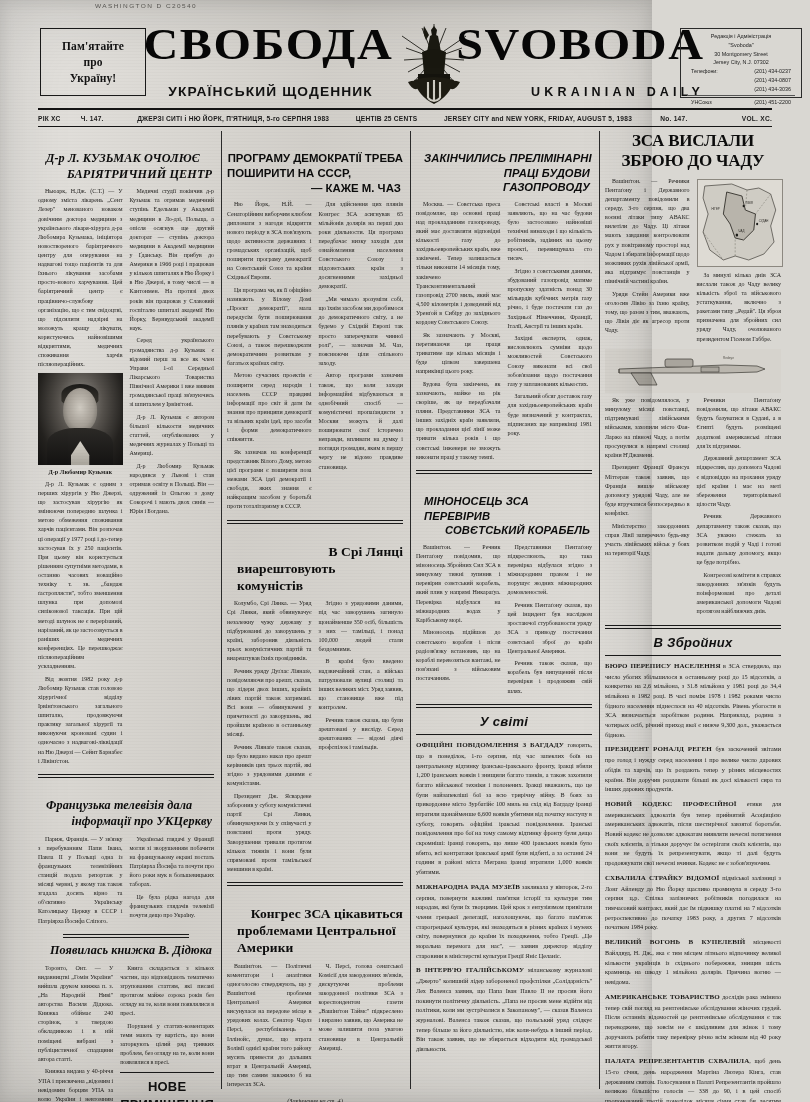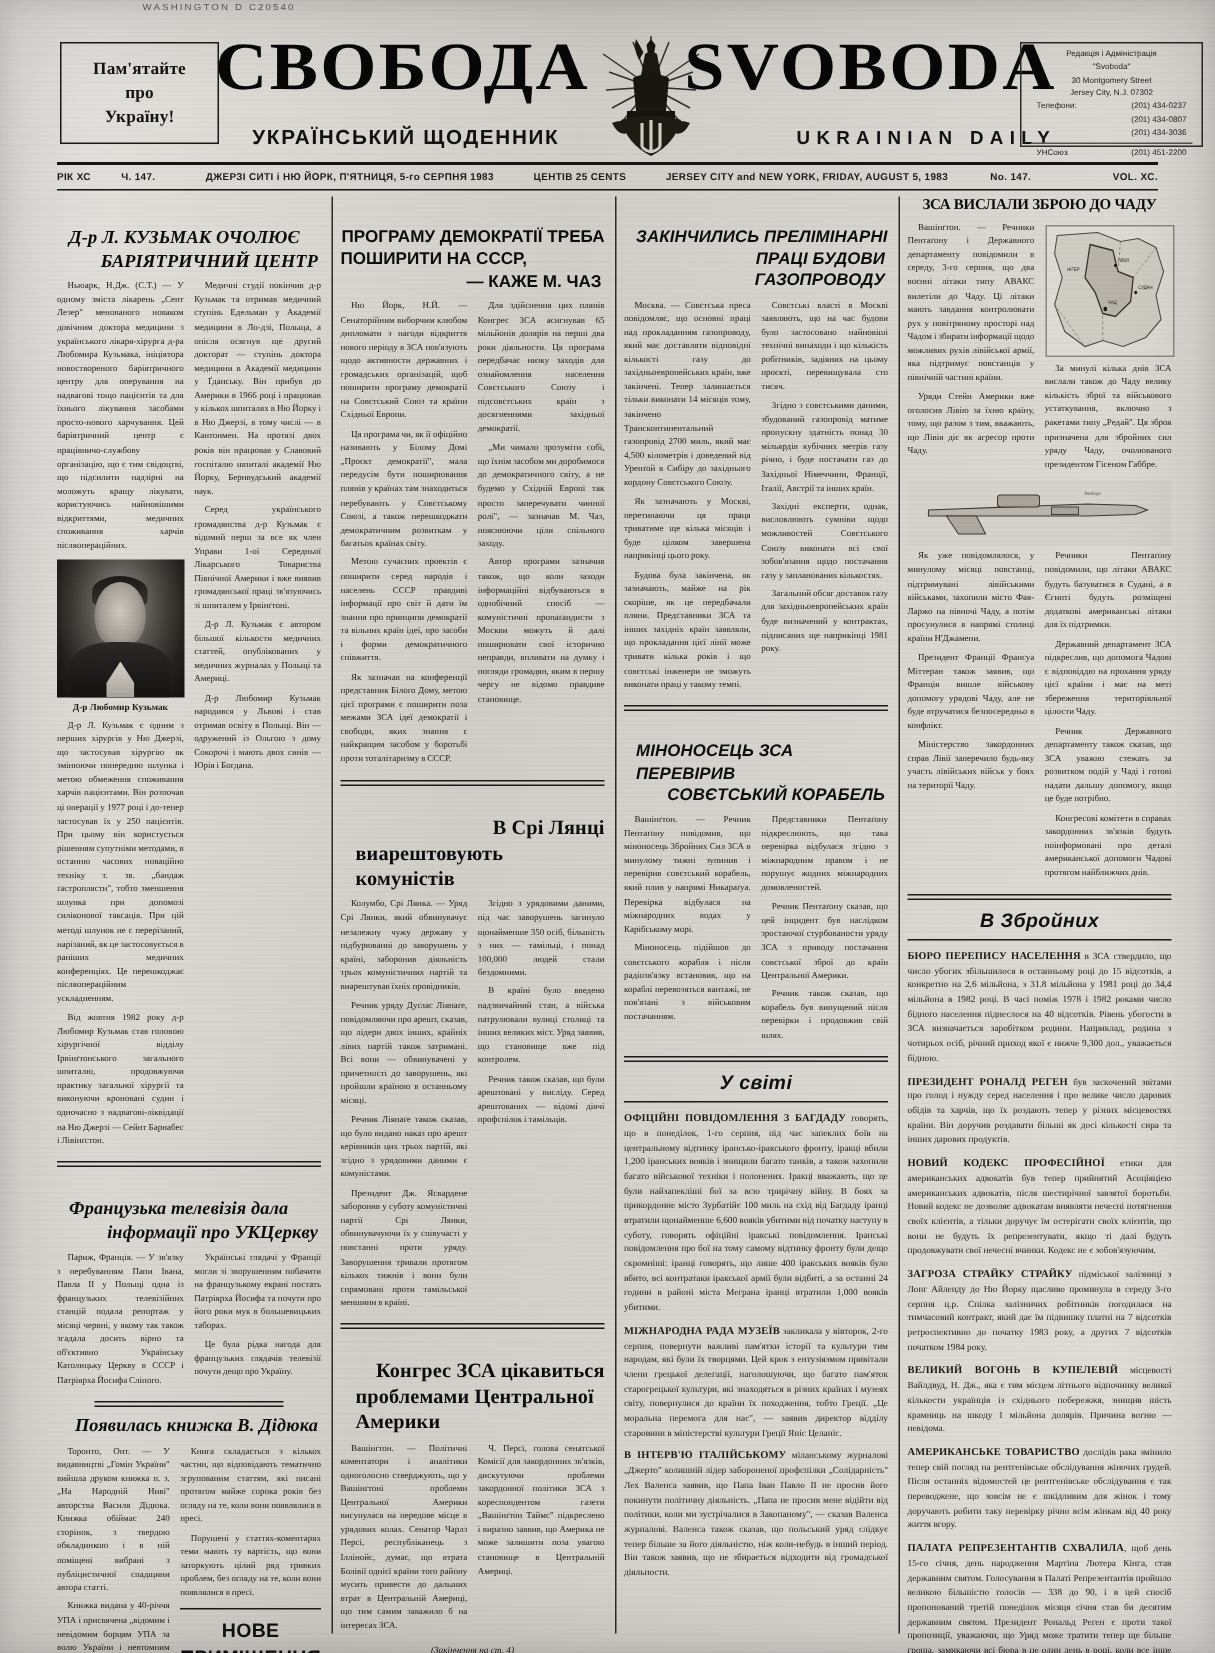--- a/index.html
+++ b/index.html
@@ -3,21 +3,21 @@
 <meta charset="utf-8">
 <style>
   html,body{margin:0;padding:0;}
   body{
     width:810px;height:1102px;overflow:hidden;
     background:#d9d7d2;
     font-family:"Liberation Serif", serif;
     color:#111;
   }
   .page{
-    position:relative;width:810px;height:1102px;
+    position:relative;width:652px;height:1102px;
     background:
       linear-gradient(100deg, rgba(255,255,255,0.35) 0%, rgba(0,0,0,0.03) 40%, rgba(255,255,255,0.25) 100%),
       #d8d5cf;
   }
   .scan-noise{
     position:absolute;inset:0;pointer-events:none;
     background:
       repeating-linear-gradient(0deg, rgba(0,0,0,0.018) 0px, rgba(0,0,0,0.018) 1px, rgba(255,255,255,0.012) 1px, rgba(255,255,255,0.012) 3px);
     mix-blend-mode:multiply;opacity:.7;
   }
@@ -119,21 +119,21 @@
   h1.hl .l2{display:block;text-align:right;padding-right:2px;}
   h1.sans{
     font-family:"Liberation Sans", sans-serif;font-style:normal;font-weight:700;
     font-size:11.4px;line-height:1.3;letter-spacing:0;
   }
   h1.sans .l1{text-align:right;padding-left:0;}
   h1.sans .l2{text-align:left;padding-right:0;}
   h1.sans .l3{display:block;text-align:right;padding-right:2px;}
   h1.bigserif{
     font-family:"Liberation Serif", serif;font-style:normal;font-weight:700;
-    font-size:10px;line-height:1.2;text-align:center;letter-spacing:-.2px;
+    font-size:17px;line-height:1.2;text-align:center;letter-spacing:-.2px;
   }
   h1.ital-sans{
     font-family:"Liberation Sans", sans-serif;font-style:italic;font-weight:700;
     font-size:11.2px;line-height:1.3;
   }
   h1.bold-serif2{
     font-family:"Liberation Serif", serif;font-style:normal;font-weight:700;
     font-size:13.5px;line-height:1.24;
   }
   h1.bold-serif2 .l1{text-align:right;padding-left:2px;}
@@ -579,21 +579,21 @@
         <p class="item">
           <span class="lead">БЮРО ПЕРЕПИСУ НАСЕЛЕННЯ</span><span> в ЗСА ствердило, що число убогих збільшилося в останньому році до 15 відсотків, а конкретно на 2,6 мільйона, з 31.8 мільйона у 1981 році до 34,4 мільйона в 1982 році. В часі поміж 1978 і 1982 роками число бідного населення піднеслося на 40 відсотків. Рівень убогости в ЗСА визначається заробітком родини. Наприклад, родина з чотирьох осіб, річний приход якої є нижче 9,300 дол., уважається бідною.</span>
         </p>
         <p class="item">
           <span class="lead">ПРЕЗИДЕНТ РОНАЛД РЕГЕН</span><span> був заскочений звітами про голод і нужду серед населення і про велике число дарових обідів та харчів, що їх роздають тепер у різних місцевостях країни. Він доручив роздавати більші як досі кількості сира та інших дарових продуктів.</span>
         </p>
         <p class="item">
           <span class="lead">НОВИЙ КОДЕКС ПРОФЕСІЙНОЇ</span><span> етики для американських адвокатів був тепер прийнятий Асоціяцією американських адвокатів, після шестирічної завзятої боротьби. Новий кодекс не дозволяє адвокатам виявляти нечесні потягнення своїх клієнтів, а тільки доручує їм остерігати своїх клієнтів, що вони не будуть їх репрезентувати, якщо ті далі будуть продовжувати свої нечесні вчинки. Кодекс не є зобов'язуючим.</span>
         </p>
         <p class="item">
-          <span class="lead">ЗАГРОЗА СТРАЙКУ СТРАЙКУ</span><span> підміської залізниці з Лонг Айленду до Ню Йорку щасливо проминула в середу 3-го серпня ц.р. Спілка залізничих робітників погодилася на тимчасовий контракт, який дає їм підвишку платні на 7 відсотків ретроспективно до початку 1983 року, а других 7 відсотків початком 1984 року.</span>
+          <span class="lead">СХВАЛИЛА СТРАЙКУ ВІДОМОЇ</span><span> підміської залізниці з Лонг Айленду до Ню Йорку щасливо проминула в середу 3-го серпня ц.р. Спілка залізничих робітників погодилася на тимчасовий контракт, який дає їм підвишку платні на 7 відсотків ретроспективно до початку 1983 року, а других 7 відсотків початком 1984 року.</span>
         </p>
         <p class="item">
           <span class="lead">ВЕЛИКИЙ ВОГОНЬ В КУПЕЛЕВІЙ</span><span> місцевості Вайлдвуд, Н. Дж., яка є тим місцем літнього відпочинку великої кількости українців із східнього побережжя, знищив шість крамниць на шкоду 1 мільйона долярів. Причина вогню — невідома.</span>
         </p>
         <p class="item">
           <span class="lead">АМЕРИКАНСЬКЕ ТОВАРИСТВО</span><span> дослідів рака змінило тепер свій погляд на рентгенівське обслідування жіночих грудей. Після останніх відомостей це рентгенівське обслідування є так переводжене, що зовсім не є шкідливим для жінок і тому доручають робити таку перевірку річно всім жінкам від 40 року життя вгору.</span>
         </p>
         <p class="item">
           <span class="lead">ПАЛАТА РЕПРЕЗЕНТАНТІВ СХВАЛИЛА</span><span>, щоб день 15-го січня, день народження Мартіна Лютера Кінга, став державним святом. Голосування в Палаті Репрезентантів пройшло великою більшістю голосів — 338 до 90, і в цей спосіб пропонований третій понеділок місяця січня став би десятим державним святом. Президент Рональд Реген є проти такої пропозиції, уважаючи, що Уряд може тратити тепер ще більше гроша, замикаючи всі бюра в це один день в році, коли все інше робиться для ощадностей.</span>
         </p>

